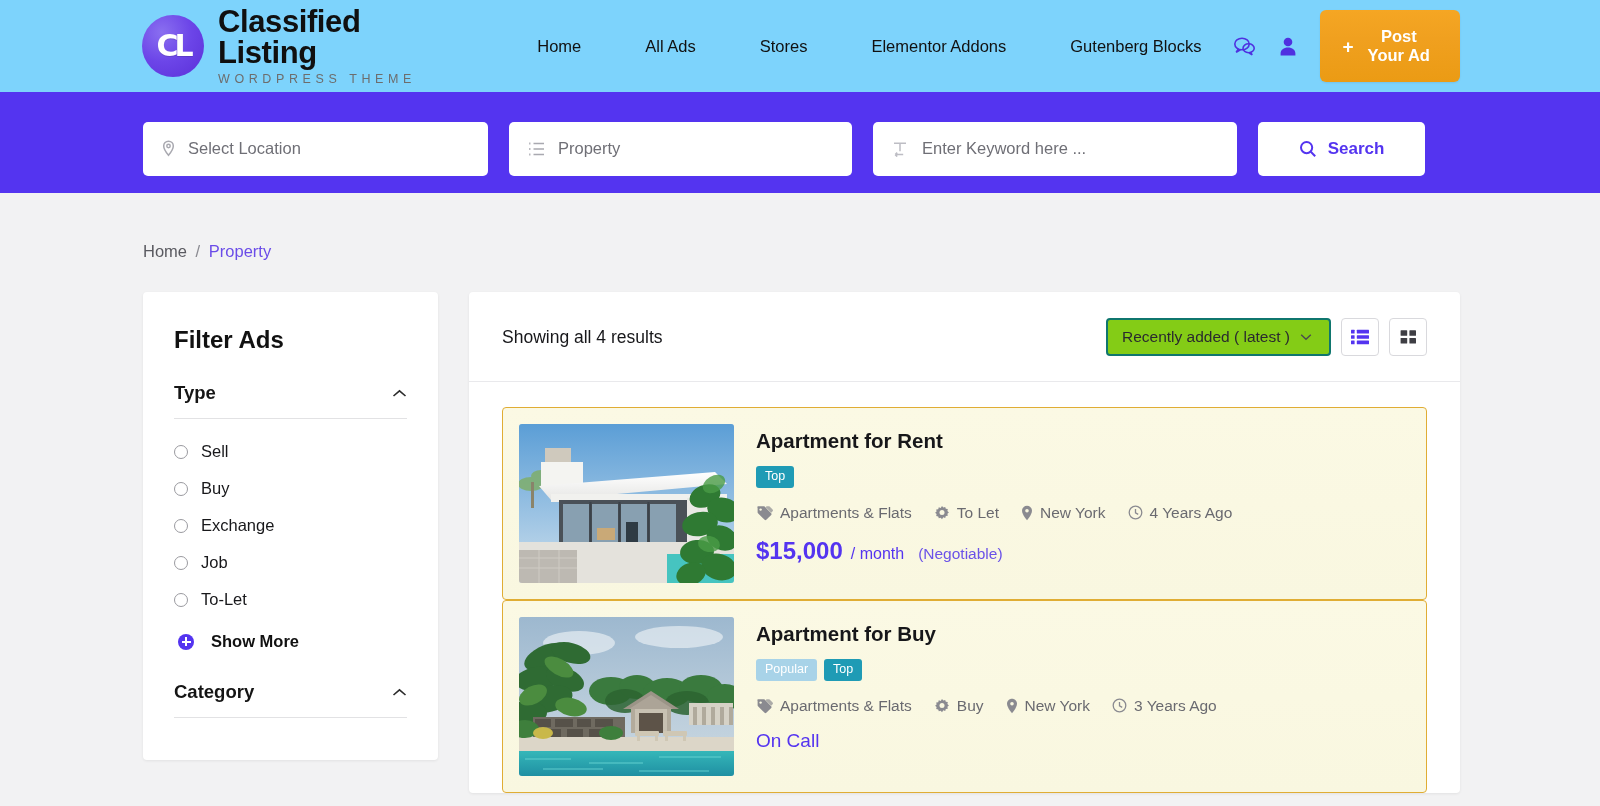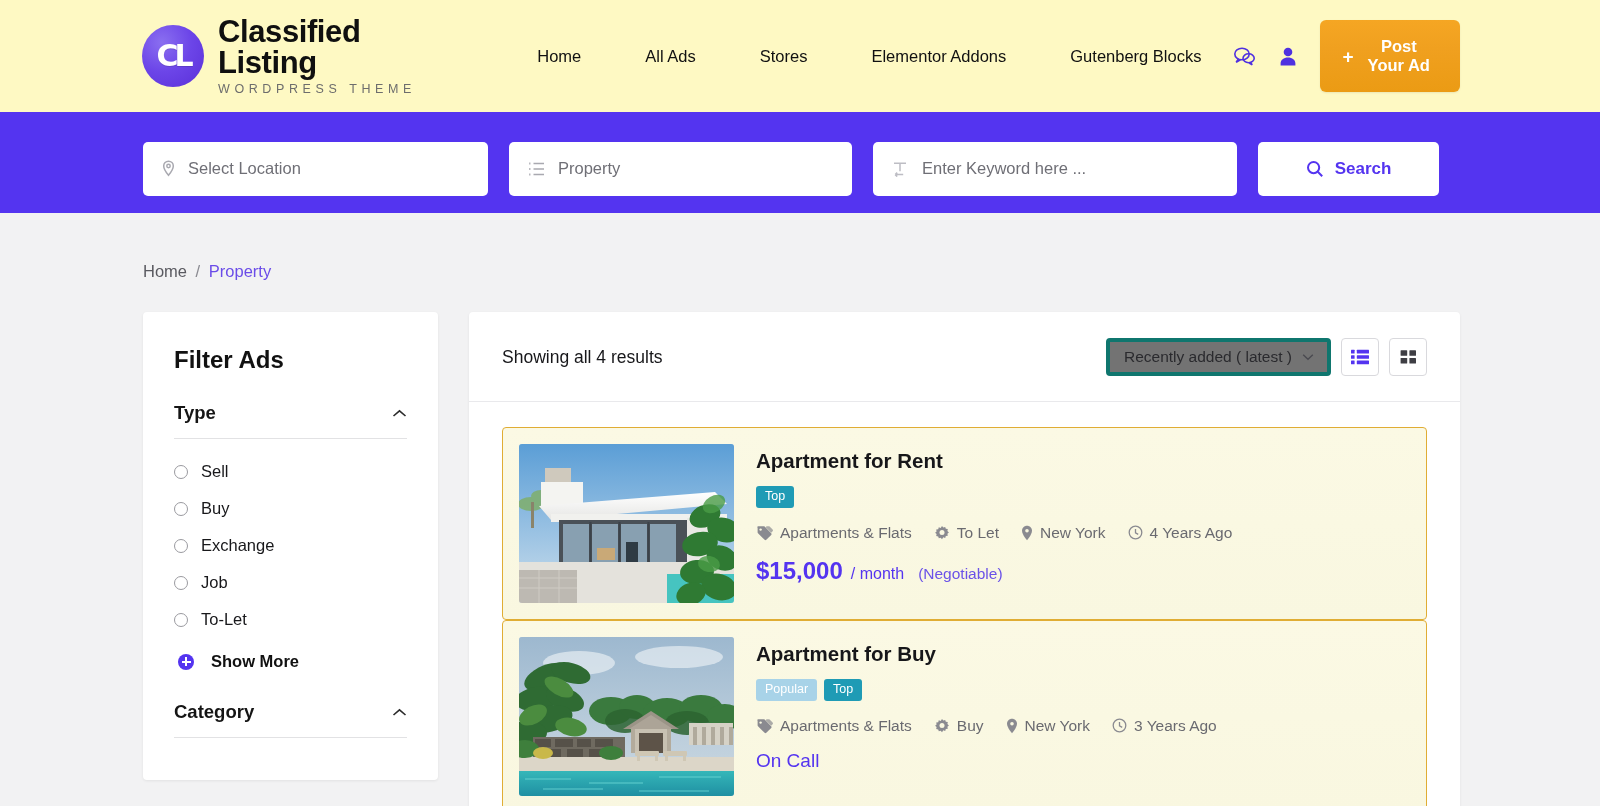--- a/index.html
+++ b/index.html
@@ -5,22 +5,22 @@
   * { box-sizing: border-box; margin: 0; padding: 0; }
   html, body {
     width: 1600px; height: 806px;
     overflow: hidden;
     font-family: "Liberation Sans", sans-serif;
     background: #f2f2f3;
   }
 
   
   .site-header {
-    height: 112px;
-    background: #fef9c3;
+    height: 92px;
+    background: #7dd3fc;
     display: flex;
     align-items: center;
     padding: 0 140px 0 142px;
     position: relative;
   }
   .brand { display: flex; align-items: center; gap: 14px; }
   .brand-mark {
     width: 62px; height: 62px; border-radius: 50%;
     background: radial-gradient(circle at 32% 28%, #8a6ff0 0%, #6c45e8 48%, #5a2fd8 100%);
     position: relative; flex: 0 0 auto;
@@ -80,21 +80,21 @@
   .sfield {
     height: 54px; background: #fff; border-radius: 5px;
     display: flex; align-items: center; gap: 13px;
     padding: 0 19px; color: #7b7b82; font-size: 16.5px;
   }
   .sfield.loc { width: 345px; }
   .sfield.cat { width: 343px; }
   .sfield.kw  { width: 364px; text-align: right; }
   .sfield .ph { color: #6f6f76; }
   .btn-search {
-    width: 181px; height: 54px; background: #fff; border: none;
+    width: 167px; height: 54px; background: #fff; border: none;
     border-radius: 5px; color: #5434f0; font-size: 17px; font-weight: bold;
     display: flex; align-items: center; justify-content: center; gap: 11px;
     cursor: pointer;
   }
 
   
   .page {
     padding: 0 140px 0 143px;
   }
   .breadcrumb {
@@ -155,21 +155,21 @@
   }
   .results-head {
     display: flex; align-items: center; justify-content: space-between;
     padding: 26px 33px 25px 33px;
     border-bottom: 1px solid #e9e9ec;
   }
   .results-count { font-size: 17.5px; color: #17171a; }
   .results-tools { display: flex; align-items: center; gap: 10px; }
   .sort-select {
     height: 38px; min-width: 225px;
-    border: 4px solid #0f766e; border-radius: 4px; background: #737373;
+    border: 2px solid #0f766e; border-radius: 4px; background: #84cc16;
     display: flex; align-items: center; 
     padding: 0 11px 0 14px; font-size: 15.5px; color: #2a2a2e; cursor: pointer;
   }
   .sort-select .cv { color: #4a4a50; margin-left: 10px; font-size: 12px; }
   .viewtog {
     width: 38px; height: 38px; border: 1px solid #d9d9dd; border-radius: 4px;
     background: #fff; display: flex; align-items: center; justify-content: center;
     cursor: pointer;
   }
 

